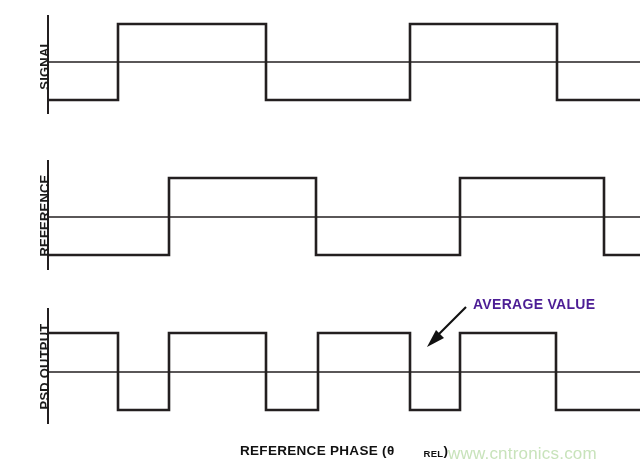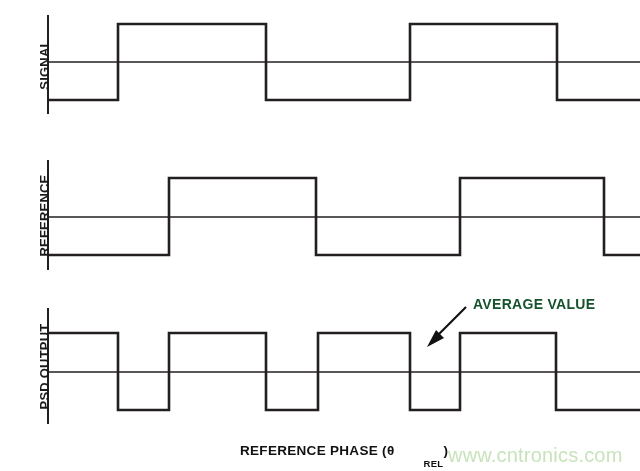--- a/index.html
+++ b/index.html
@@ -34,44 +34,44 @@
   .vlabel {
     transform: rotate(-90deg);
     text-align: center;
   }
   .annot-text {
     position: absolute;
     font-family: "Liberation Sans", sans-serif;
     font-weight: bold;
     font-size: 14px;
     letter-spacing: 0.3px;
-    color: #14532d;
+    color: #4c1d95;
     white-space: nowrap;
   }
   .xaxis-text {
     position: absolute;
     font-family: "Liberation Sans", sans-serif;
     font-weight: bold;
     font-size: 13.5px;
     letter-spacing: 0.3px;
     color: #111111;
     white-space: nowrap;
   }
   .xaxis-text sub {
     font-size: 9.5px;
     vertical-align: baseline;
     position: relative;
-    top: 12px;
+    top: 2px;
     padding-left: 29px;
   }
   .watermark {
     position: absolute;
     font-family: "Liberation Sans", sans-serif;
     font-weight: normal;
-    font-size: 20px;
+    font-size: 17px;
     color: #c8e3bb;
     white-space: nowrap;
     letter-spacing: 0.2px;
   }
 </style>
 </head>
 <body>
 
 <svg id="figure" viewBox="0 0 640 471">
   <g id="traces">

